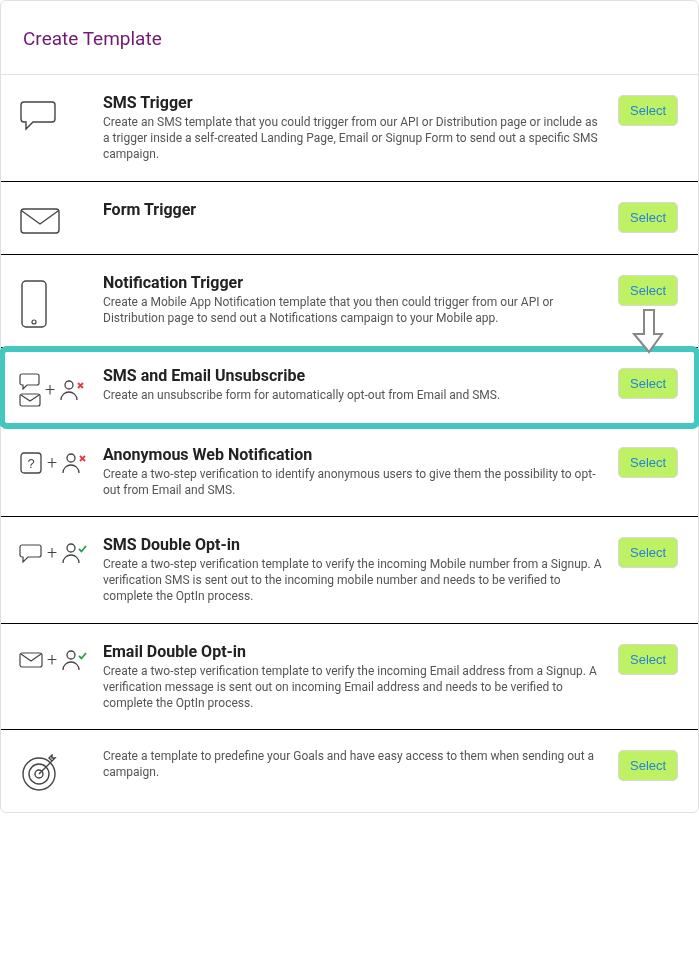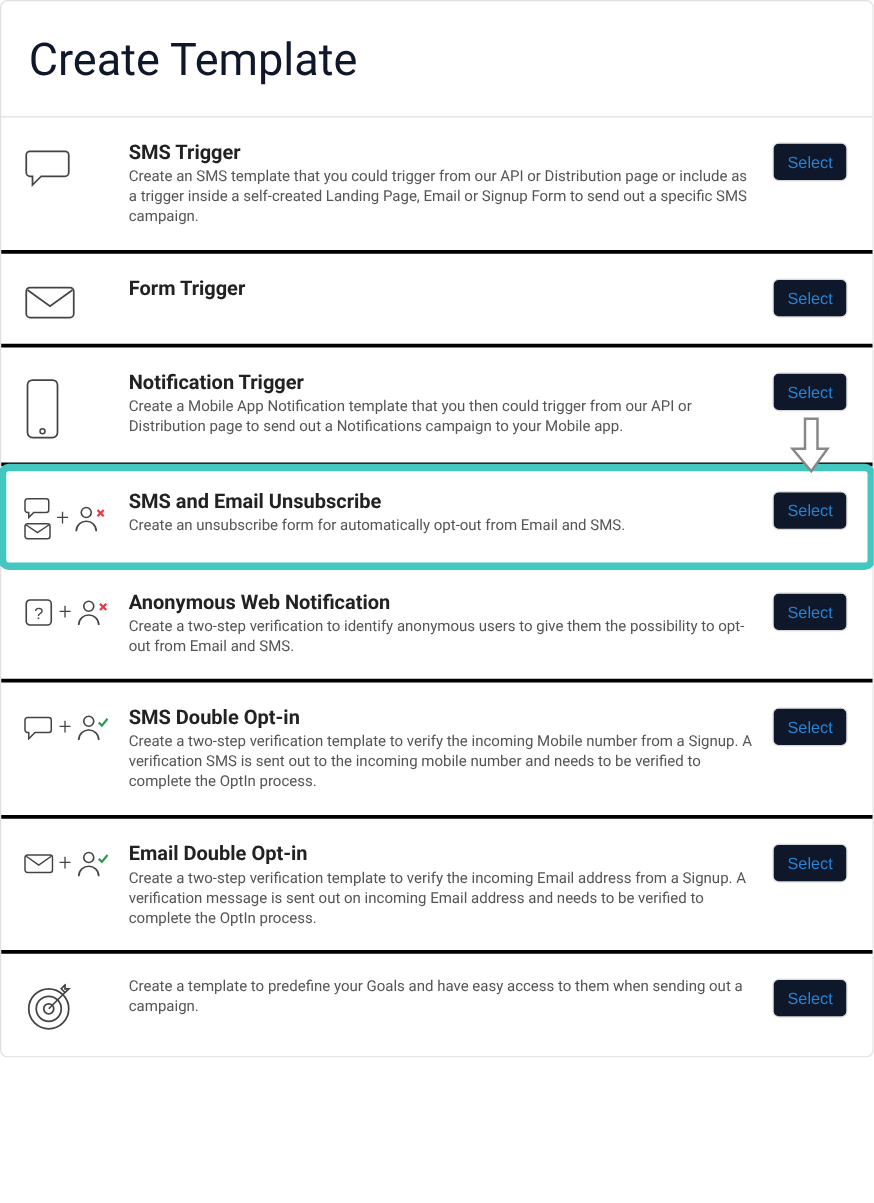--- a/index.html
+++ b/index.html
@@ -13,29 +13,29 @@
     border-radius: 6px;
     width: 699px;
     overflow: visible;
     position: relative;
   }
   .header {
     padding: 26px 22px 24px 22px;
     border-bottom: 1px solid #e0e0e0;
   }
   .header h1 {
-    font-size: 36px;
+    font-size: 19px;
     font-weight: 400;
-    color: #0f172a;
+    color: #701a75;
   }
   .row {
     display: flex;
     align-items: flex-start;
     padding: 18px 14px 18px 14px;
-    border-bottom: 3px solid #000000;
+    border-bottom: 1px solid #000000;
     position: relative;
   }
   .row:last-child { border-bottom: none; }
   .icon-col {
     flex: 0 0 88px;
     display: flex;
     align-items: center;
     justify-content: flex-start;
     padding-top: 6px;
     padding-left: 4px;
@@ -55,21 +55,21 @@
     line-height: 1.35;
     color: #555;
   }
   .action-col {
     flex: 0 0 66px;
     display: flex;
     align-items: flex-start;
     padding-top: 2px;
   }
   .select-btn {
-    background: #0f172a;
+    background: #bef264;
     border: 1px solid #d8d8d8;
     border-radius: 5px;
     padding: 7px 11px;
     font-size: 13px;
     color: #2684d6;
     cursor: pointer;
   }
 
   
   .row.highlight {

